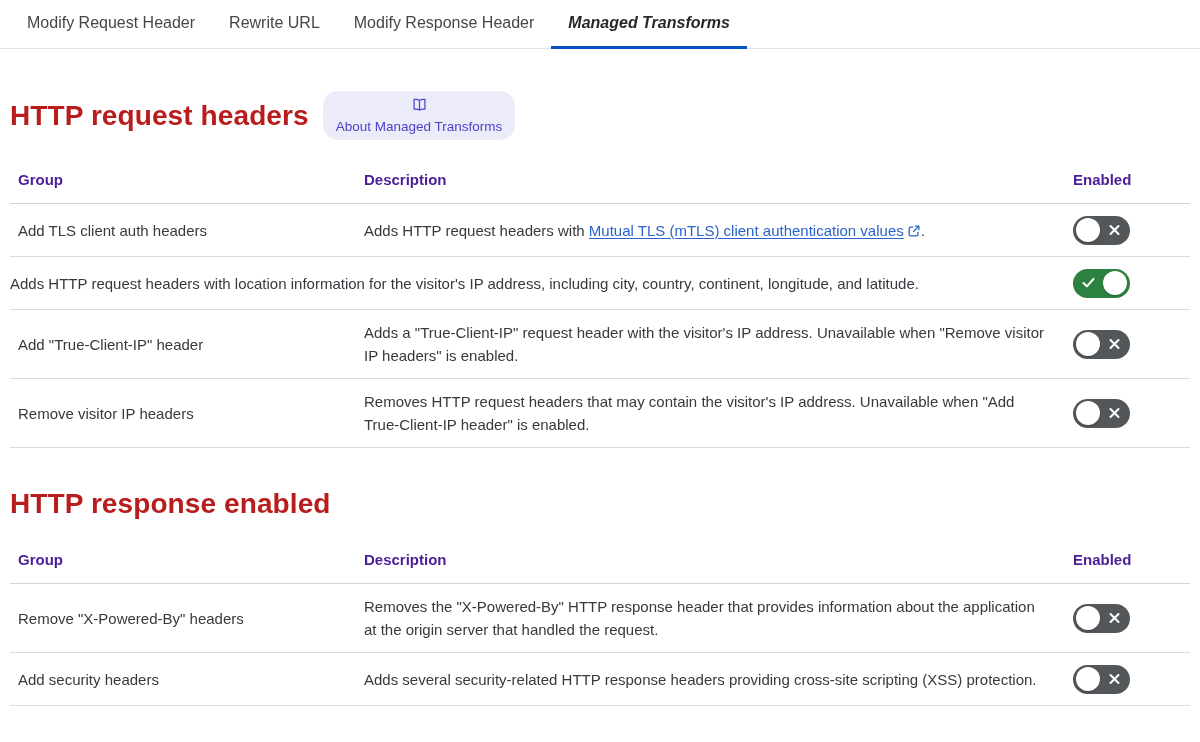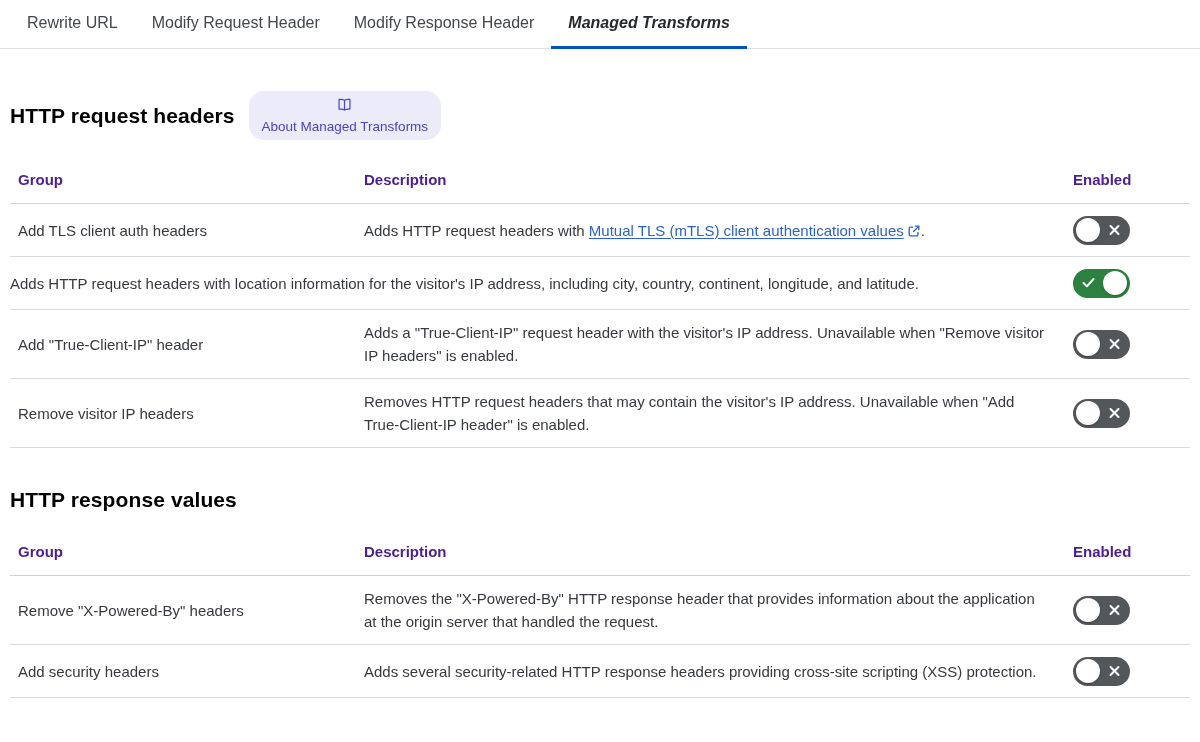--- a/index.html
+++ b/index.html
@@ -8,21 +8,21 @@
 
   
   .tabbar { display: flex; align-items: stretch; padding-left: 10px; border-bottom: 1px solid #dfe2e5; height: 49px; }
   .tab { display: flex; align-items: center; padding: 0 17px; font-size: 16px; color: #43474b; cursor: pointer; border-bottom: 3px solid transparent; margin-bottom: -1px; }
   .tab.active { color: #26292c; font-weight: 700; border-bottom-color: #0051c3; font-style: italic; }
 
   
   .content { padding: 0 10px; }
   .section-head { display: flex; align-items: center; gap: 14px; margin-top: 42px; margin-bottom: 16px; }
   .section-head.second { margin-top: 40px; }
-  .section-title { font-size: 21px; font-weight: 700; color: #000000; letter-spacing: 0.1px; }
+  .section-title { font-size: 28px; font-weight: 700; color: #b91c1c; letter-spacing: 0.1px; }
   .badge { display: inline-flex; align-items: center; gap: 7px; background: #ecebfa; color: #4b43c8; font-size: 13.5px; padding: 6px 13px; border-radius: 15px; cursor: pointer; flex-direction: column; }
   .badge svg { flex: 0 0 auto; }
 
   
   .table { width: 100%; }
   .trow { display: flex; align-items: center; border-bottom: 1px solid #d9dcdf; }
   .thead { border-bottom: 1px solid #cfd3d6; }
   .thead .cell { font-weight: 700; font-size: 15px; color: #4c1d95; padding-top: 12px; padding-bottom: 10px; }
   .cell { font-size: 15px; line-height: 23px; }
   .cell.group { width: 354px; padding: 12px 20px 12px 8px; flex: 0 0 354px; }
@@ -41,22 +41,22 @@
   .toggle.off .knob { left: 3px; }
   .toggle.on  .knob { left: 30px; }
   .toggle .icon-check, .toggle .icon-x { position: absolute; top: 50%; transform: translateY(-50%); display: none; }
   .toggle.on  .icon-check { display: block; left: 9px; }
   .toggle.off .icon-x     { display: block; right: 10px; }
 </style>
 </head>
 <body>
 
 <nav class="tabbar">
+  <div class="tab">Modify Request Header</div>
   <div class="tab">Rewrite URL</div>
-  <div class="tab">Modify Request Header</div>
   <div class="tab">Modify Response Header</div>
   <div class="tab active">Managed Transforms</div>
 </nav>
 
 <main class="content">
 
   <div class="section-head">
     <h2 class="section-title">HTTP request headers</h2>
     <span class="badge">
       <svg width="15" height="15" viewBox="0 0 16 16" fill="none" stroke="currentColor" stroke-width="1.3" stroke-linejoin="round">
@@ -131,21 +131,21 @@
           <span class="knob"></span>
           <svg class="icon-x" width="11" height="11" viewBox="0 0 11 11">
               <path d="M1.5 1.5l8 8M9.5 1.5l-8 8" stroke="#fff" stroke-width="2" stroke-linecap="round"></path>
             </svg>
         </div>
       </div>
     </div>
   </div>
 
   <div class="section-head second">
-    <h2 class="section-title">HTTP response values</h2>
+    <h2 class="section-title">HTTP response enabled</h2>
   </div>
 
   <div class="table">
     <div class="trow thead">
       <div class="cell group">Group</div>
       <div class="cell desc">Description</div>
       <div class="cell enabled">Enabled</div>
     </div>
 
     <div class="trow">

